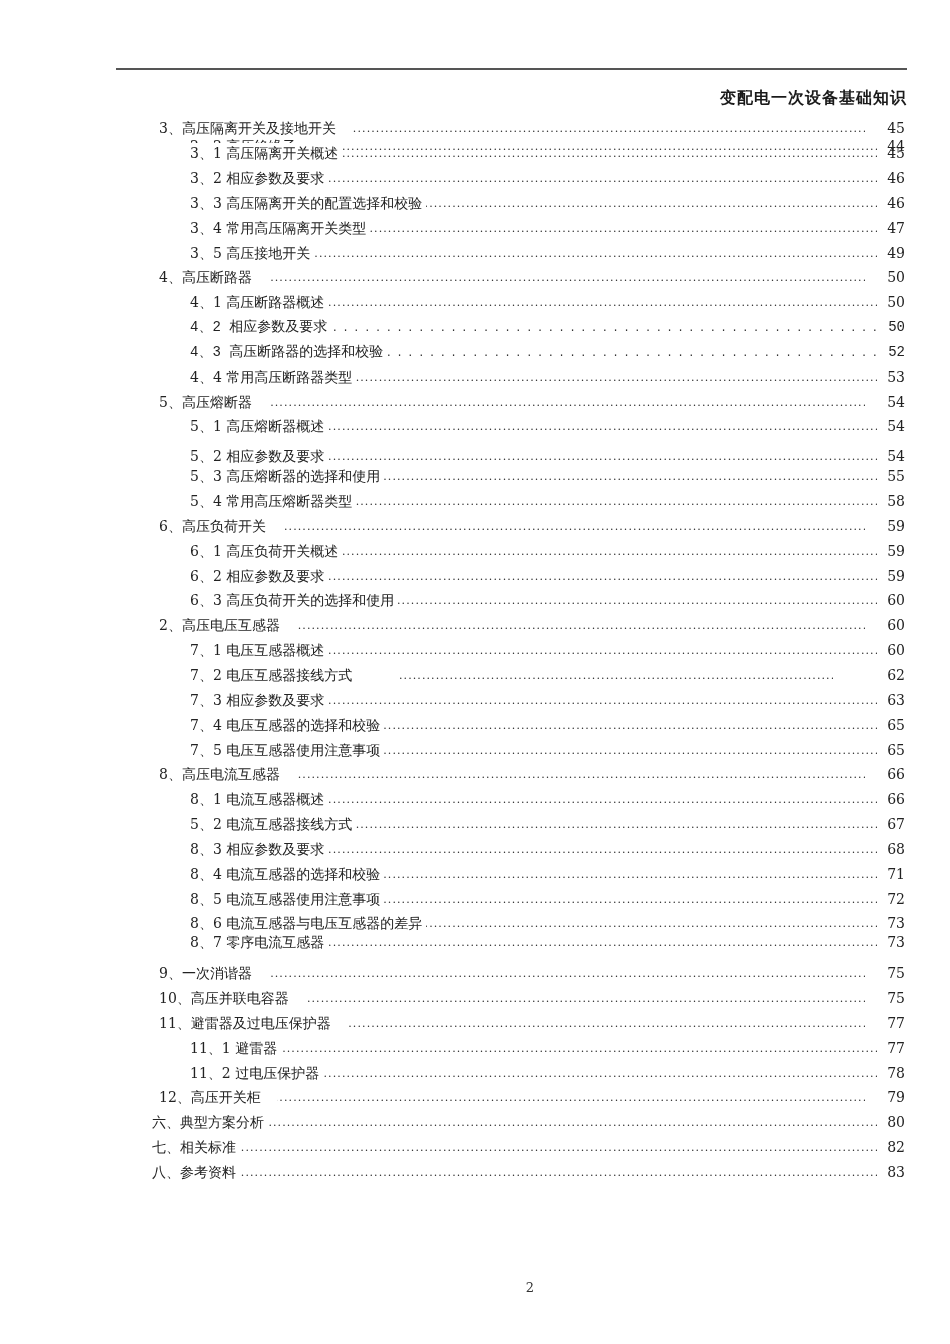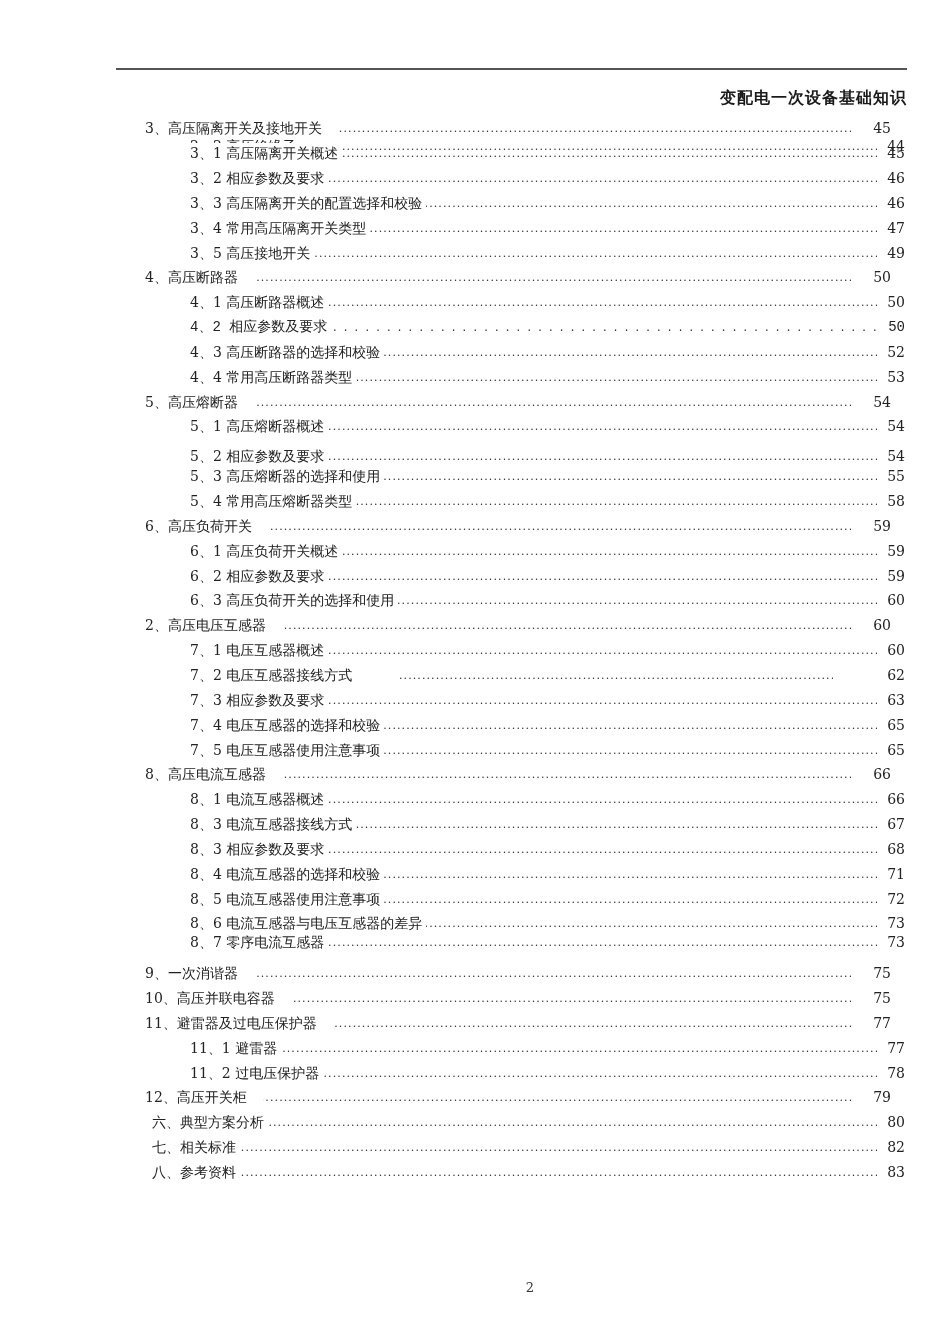--- a/index.html
+++ b/index.html
@@ -73,21 +73,21 @@
     color: #333;
     line-height: 22px;
     white-space: nowrap;
   }
   .toc-row .page {
     flex: 0 0 auto;
     width: 24px;
     text-align: right;
     padding-left: 4px;
   }
-  .lvl1 { left: 145px; width: 746px; gap: 12px; }
+  .lvl1 { left: 159px; width: 746px; gap: 12px; }
   .lvl2 { left: 190px; width: 715px; }
   .lvl0 { left: 152px; width: 753px; }
   .page-number {
     position: absolute;
     left: 0;
     width: 1060px;
     top: 1280px;
     text-align: center;
     font-size: 13px;
     color: #333;
@@ -143,21 +143,21 @@
     <div class="toc-row lvl2" style="top: 198.8px;">
       <span class="label">4、1 高压断路器概述</span>
       <span class="leader"></span>
       <span class="page">50</span>
     </div>
     <div class="toc-row lvl2" style="top: 223.65px; font-family: Liberation Mono, monospace;">
       <span class="label">4、2 相应参数及要求</span>
       <span class="leader"></span>
       <span class="page">50</span>
     </div>
-    <div class="toc-row lvl2" style="top: 248.5px;">
+    <div class="toc-row lvl2" style="top: 248.5px; font-family: Liberation Mono, monospace;">
       <span class="label">4、3 高压断路器的选择和校验</span>
       <span class="leader"></span>
       <span class="page">52</span>
     </div>
     <div class="toc-row lvl2" style="top: 273.35px;">
       <span class="label">4、4 常用高压断路器类型</span>
       <span class="leader"></span>
       <span class="page">53</span>
     </div>
     <div class="toc-row lvl1" style="top: 298.2px;">
@@ -239,21 +239,21 @@
       <span class="label">8、高压电流互感器</span>
       <span class="leader"></span>
       <span class="page">66</span>
     </div>
     <div class="toc-row lvl2" style="top: 695.8px;">
       <span class="label">8、1 电流互感器概述</span>
       <span class="leader"></span>
       <span class="page">66</span>
     </div>
     <div class="toc-row lvl2" style="top: 720.65px;">
-      <span class="label">8、3 电流互感器接线方式</span>
+      <span class="label">5、2 电流互感器接线方式</span>
       <span class="leader"></span>
       <span class="page">67</span>
     </div>
     <div class="toc-row lvl2" style="top: 745.5px;">
       <span class="label">8、3 相应参数及要求</span>
       <span class="leader"></span>
       <span class="page">68</span>
     </div>
     <div class="toc-row lvl2" style="top: 770.35px;">
       <span class="label">8、4 电流互感器的选择和校验</span>

